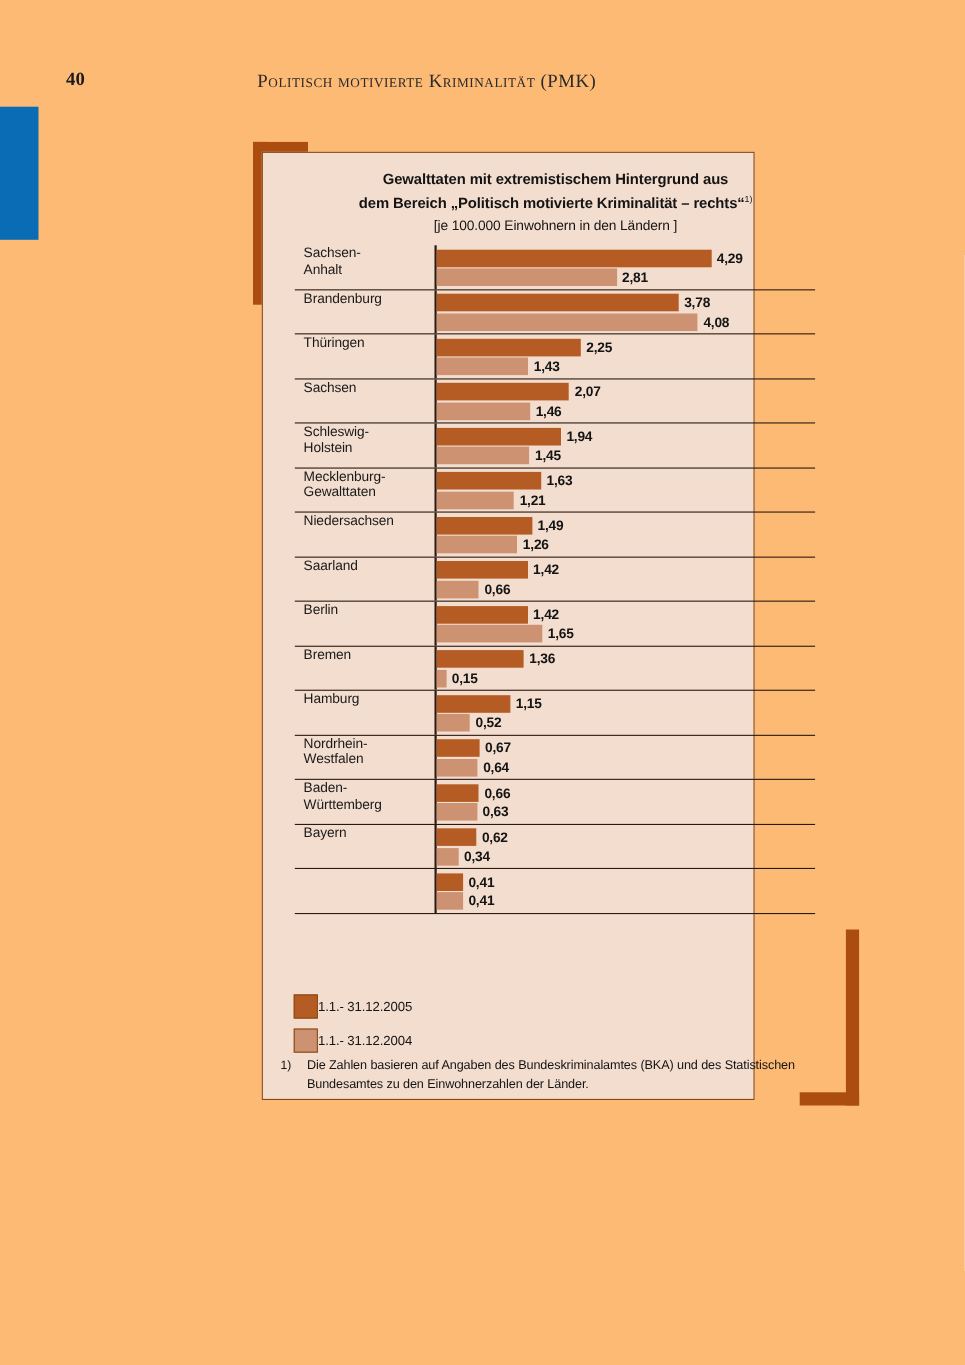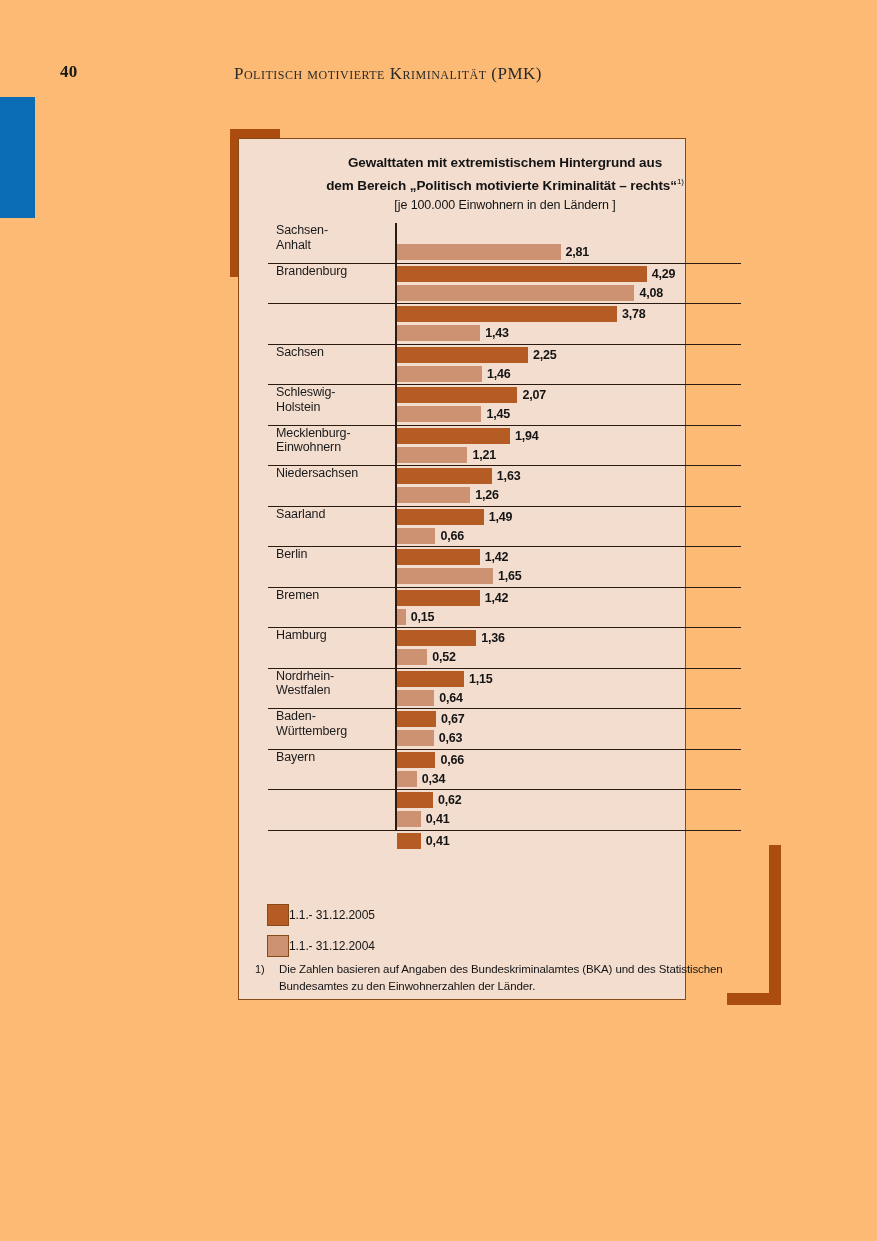--- a/index.html
+++ b/index.html
@@ -152,21 +152,21 @@
     box-sizing: border-box;
   }
 
   .bar-wrap {
     position: absolute;
     left: 0;
     height: 16px;
     display: flex;
     align-items: center;
   }
-  .bar-wrap.upper { top: 3.5px; margin-top: 39px; }
+  .bar-wrap.upper { top: 3.5px; }
   .bar-wrap.lower { top: 21px; }
 
   .bar {
     height: 16px;
     flex: 0 0 auto;
   }
   .bar.series-2005 { background: #b45c23; }
   .bar.series-2004 { background: #cd9272; }
 
   .bar-value {
@@ -278,20 +278,23 @@
               <div class="bar series-2005" style="width: 219.996px;"></div>
               <div class="bar-value">3,78</div>
             </div>
             <div class="bar-wrap lower">
               <div class="bar series-2004" style="width: 237.456px;"></div>
               <div class="bar-value">4,08</div>
             </div>
           </div>
         </div>
         <div class="chart-row">
+          <div class="row-label">
+            <span>Thüringen</span>
+          </div>
           <div class="row-bars">
             <div class="bar-wrap upper">
               <div class="bar series-2005" style="width: 130.95px;"></div>
               <div class="bar-value">2,25</div>
             </div>
             <div class="bar-wrap lower">
               <div class="bar series-2004" style="width: 83.226px;"></div>
               <div class="bar-value">1,43</div>
             </div>
           </div>
@@ -321,21 +324,21 @@
               <div class="bar-value">1,94</div>
             </div>
             <div class="bar-wrap lower">
               <div class="bar series-2004" style="width: 84.39px;"></div>
               <div class="bar-value">1,45</div>
             </div>
           </div>
         </div>
         <div class="chart-row">
           <div class="row-label">
-            <div><span>Mecklenburg-</span><br><span>Einwohnern</span></div>
+            <div><span>Mecklenburg-</span><br><span>Gewalttaten</span></div>
           </div>
           <div class="row-bars">
             <div class="bar-wrap upper">
               <div class="bar series-2005" style="width: 94.866px;"></div>
               <div class="bar-value">1,63</div>
             </div>
             <div class="bar-wrap lower">
               <div class="bar series-2004" style="width: 70.422px;"></div>
               <div class="bar-value">1,21</div>
             </div>

